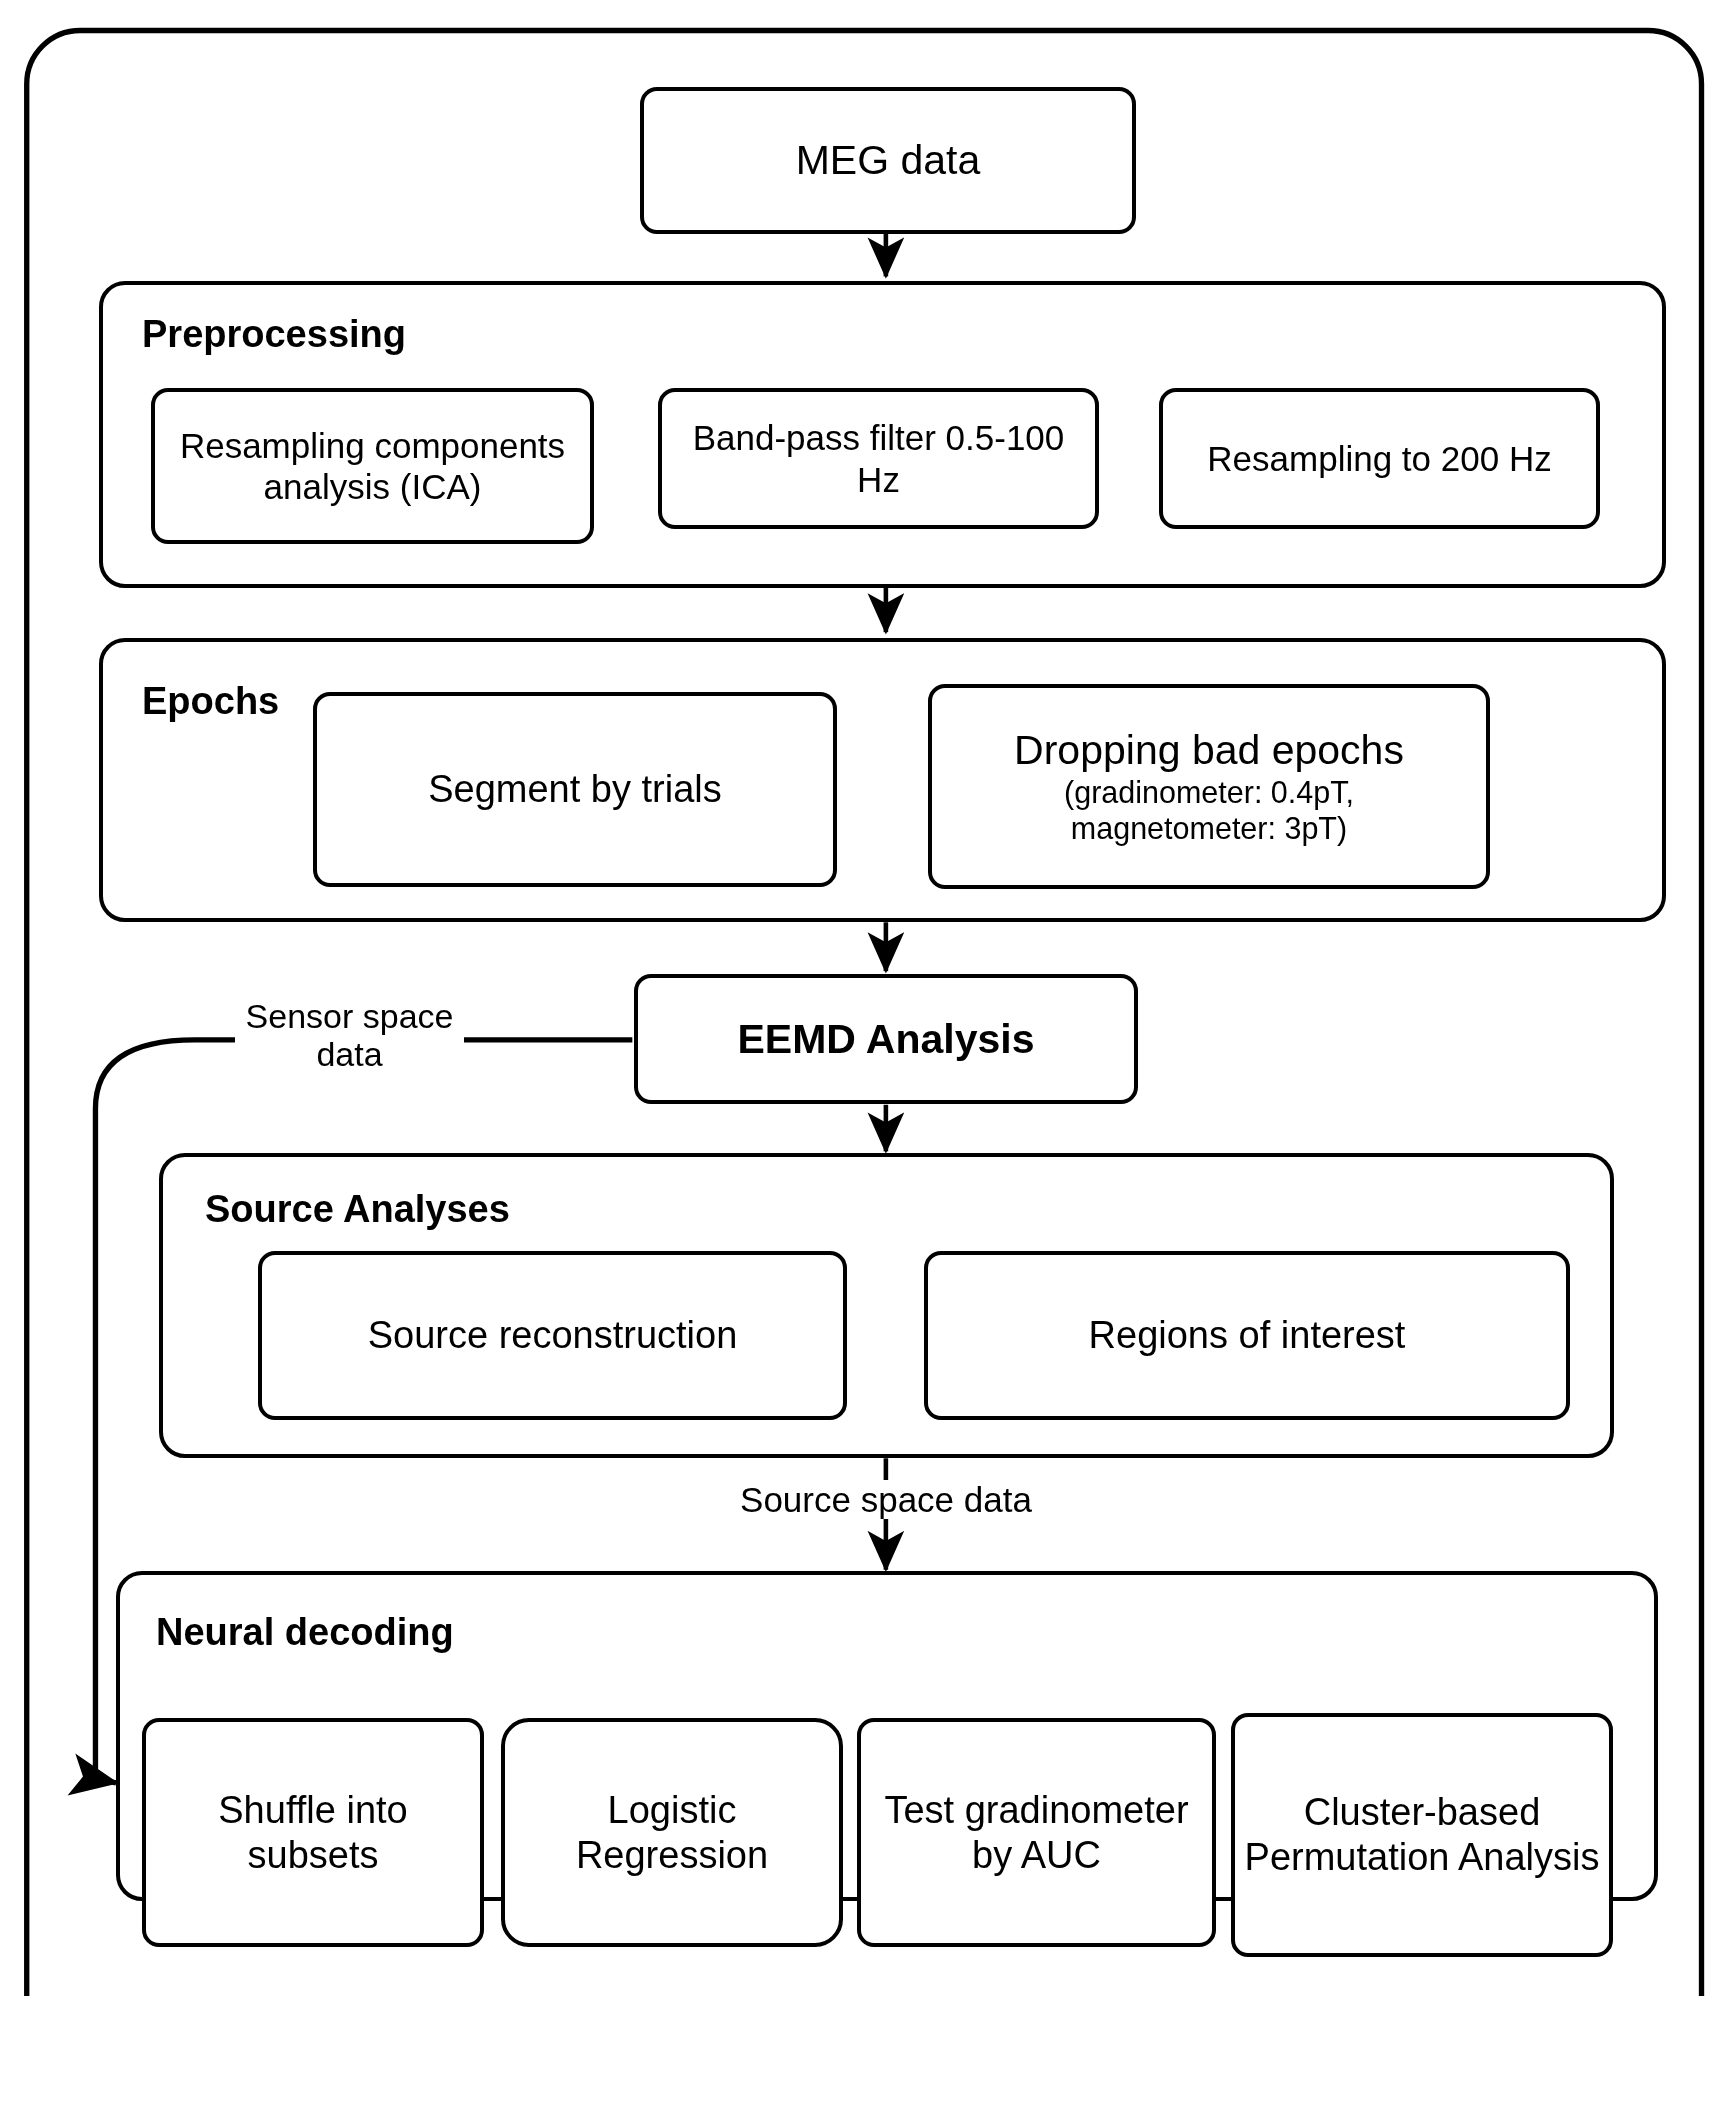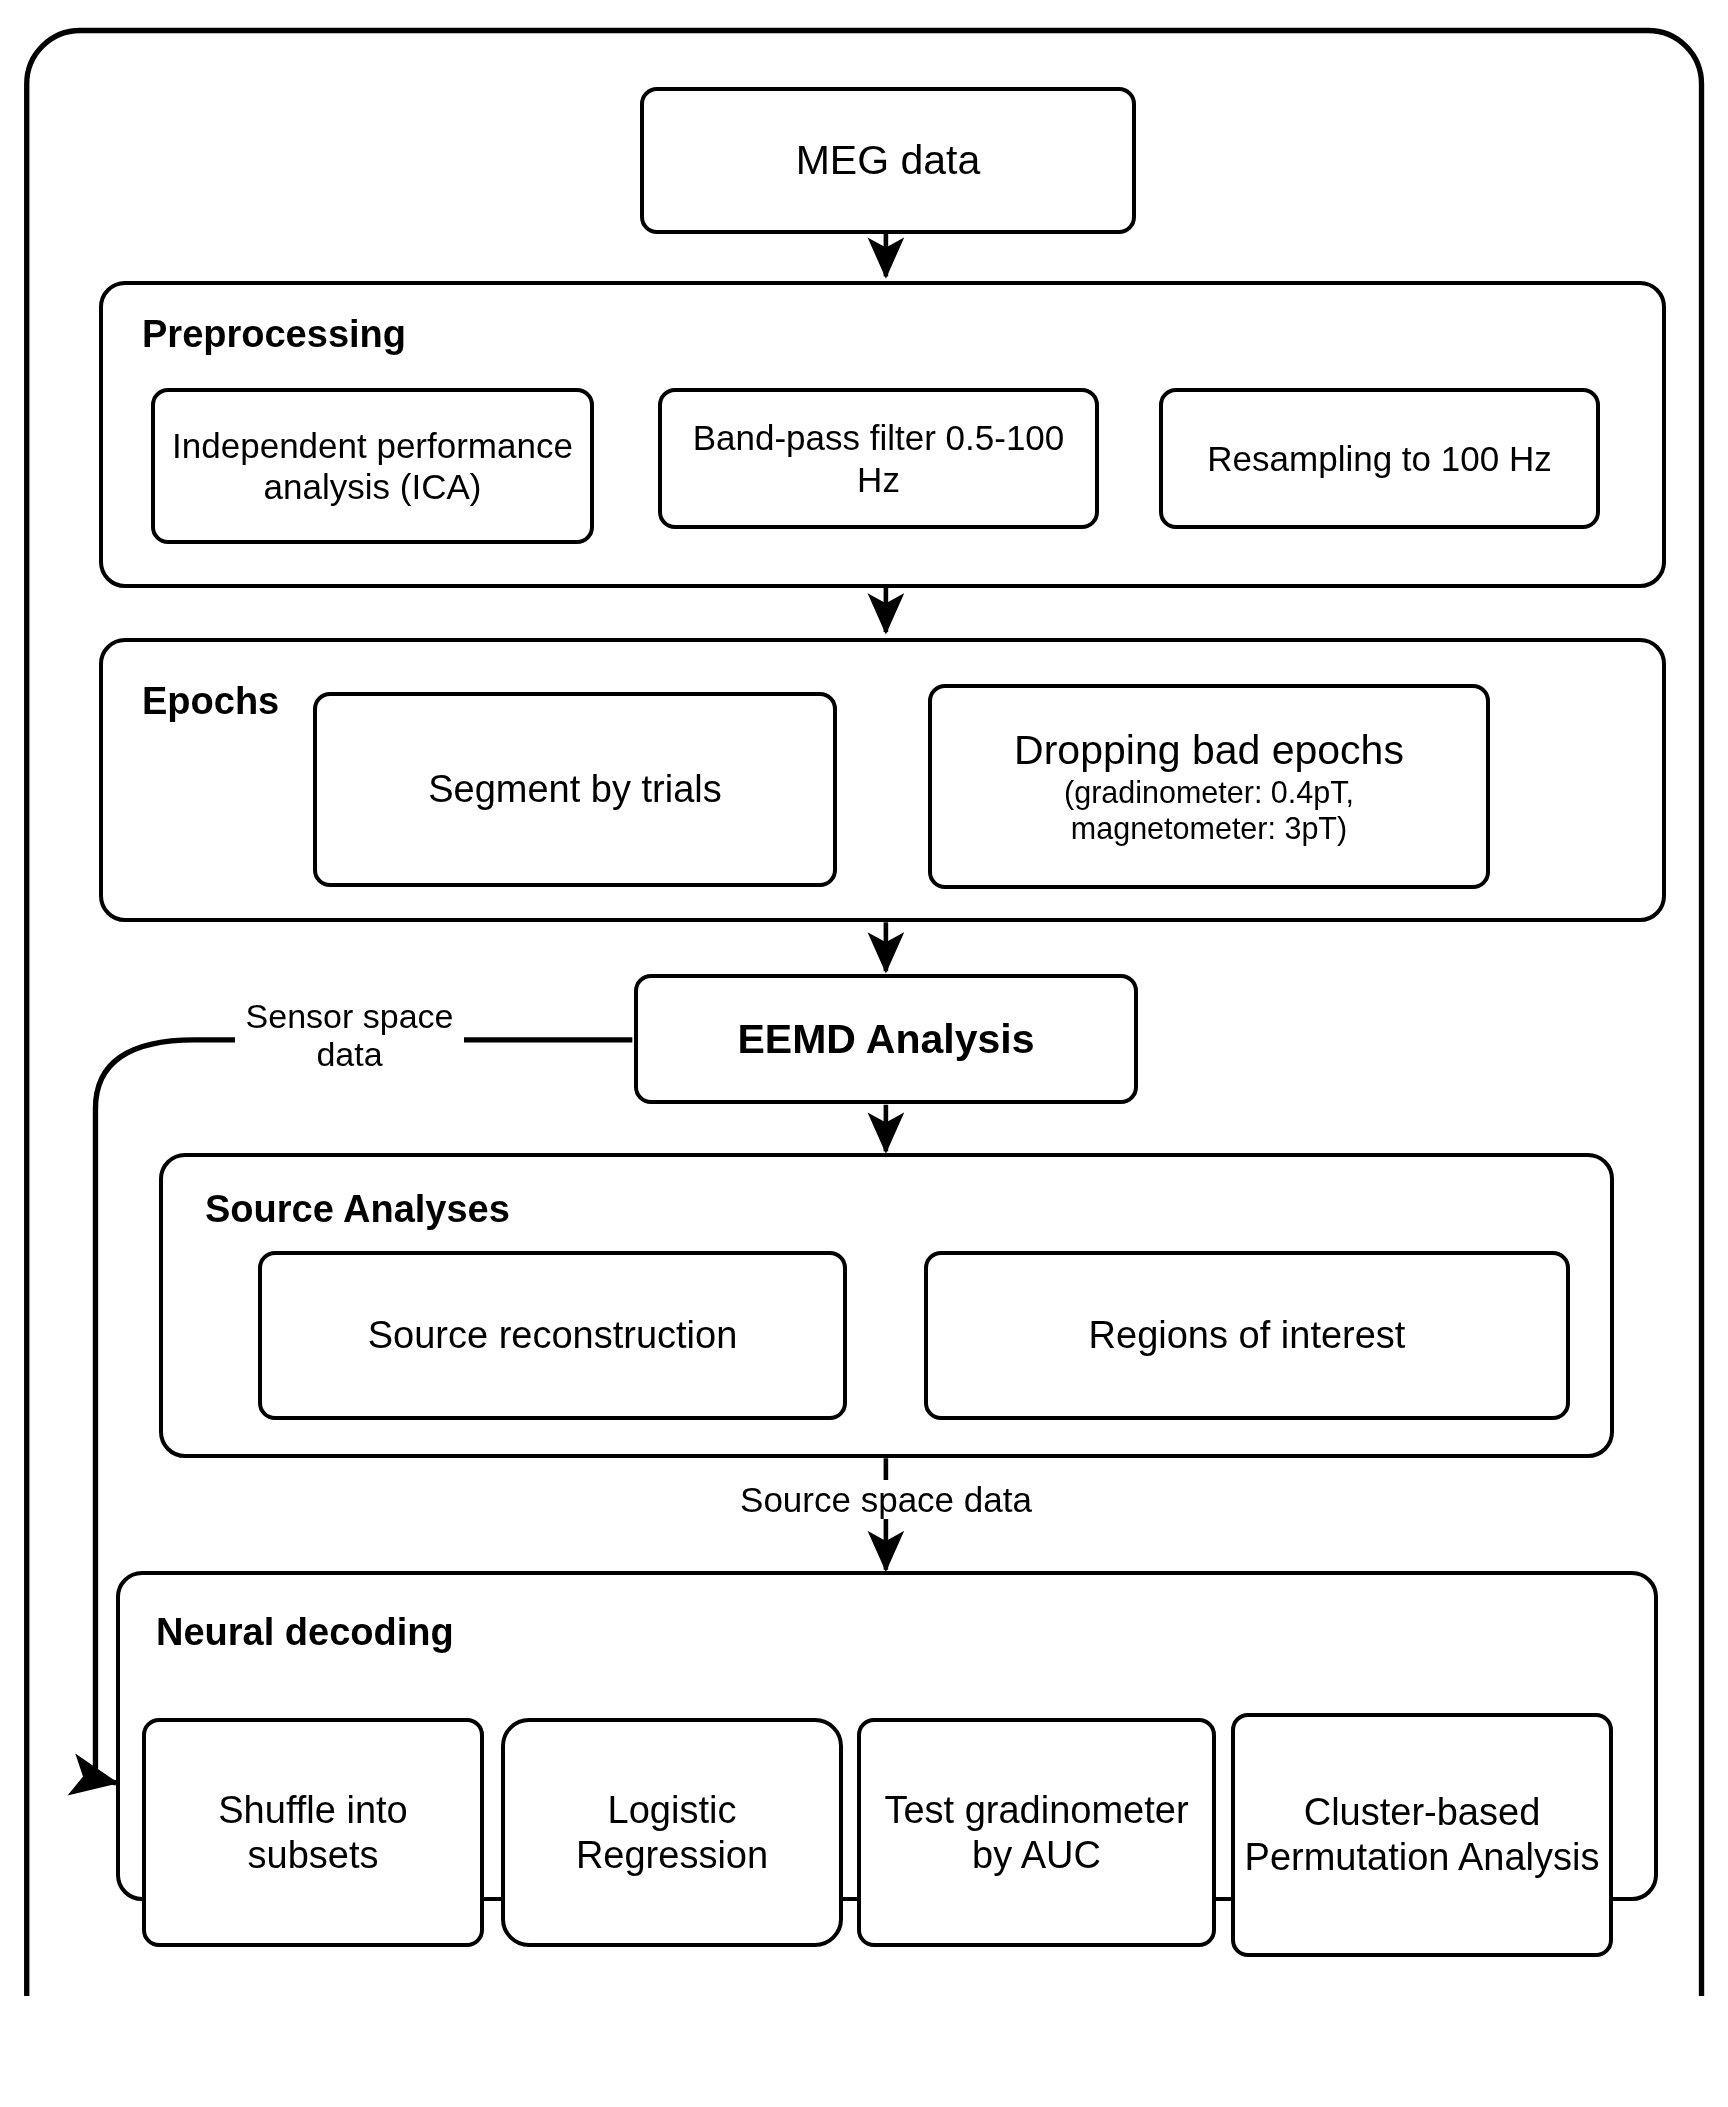--- a/index.html
+++ b/index.html
@@ -110,27 +110,27 @@
   </svg>
 
   <div class="node t-54" style="left:640px; top:87px; width:496px; height:147px;">
     <span>MEG data</span>
   </div>
 
   <div class="group" style="left:99px; top:281px; width:1567px; height:307px;"></div>
   <div class="group-title t-50" style="left:142px; top:313px;">Preprocessing</div>
 
   <div class="node t-46" style="left:151px; top:388px; width:443px; height:156px;">
-    <span>Independent performance analysis (ICA)</span>
+    <span>Resampling components analysis (ICA)</span>
   </div>
   <div class="node t-46" style="left:658px; top:388px; width:441px; height:141px;">
     <span>Band-pass filter 0.5-100 Hz</span>
   </div>
   <div class="node t-46" style="left:1159px; top:388px; width:441px; height:141px;">
-    <span>Resampling to 100 Hz</span>
+    <span>Resampling to 200 Hz</span>
   </div>
 
   <div class="group" style="left:99px; top:638px; width:1567px; height:284px;"></div>
   <div class="group-title t-50" style="left:142px; top:680px;">Epochs</div>
 
   <div class="node t-50" style="left:313px; top:692px; width:524px; height:195px;align-items:center;">
     <span>Segment by trials</span>
   </div>
 
   <div class="node" style="left:928px; top:684px; width:562px; height:205px;">

